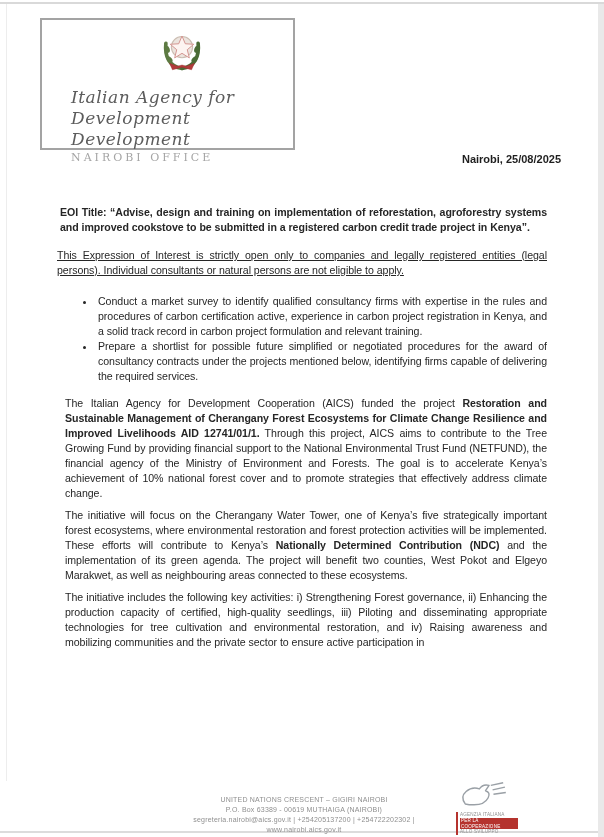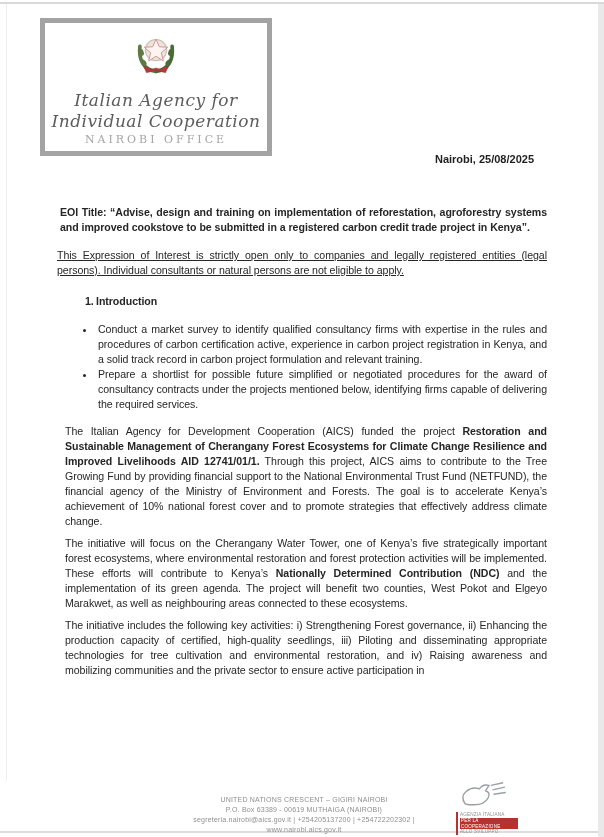--- a/index.html
+++ b/index.html
@@ -9,34 +9,34 @@
   }
   
   .edge-top{position:absolute;left:0;right:0;top:2px;height:2px;background:#d9d9d9;}
   .edge-right{position:absolute;right:0;top:4px;bottom:0;width:6px;background:#e9e9e9;}
   .edge-left{position:absolute;left:6px;top:4px;bottom:5px;width:1px;background:#ededed;}
   .edge-bottom{position:absolute;left:0;right:6px;top:831px;height:2px;background:#dcdcdc;}
 
   
   .logo-box{
     position:absolute;left:40px;top:18px;width:222px;height:128px;
-    border:5px solid #a3a3a3;background:#fff;text-align:center;
+    border:2px solid #a3a3a3;background:#fff;text-align:left;padding-left:29px;
   }
   .emblem{display:block;margin:7px auto 14px auto;}
   .script-name{
     font-family:"DejaVu Serif", serif;font-style:italic;color:#5c5c5c;
     font-size:17px;line-height:21px;letter-spacing:0.5px;
   }
   .office-label{
     font-family:"DejaVu Serif", serif;font-size:11px;color:#a5a5a5;
     letter-spacing:3px;margin-top:1px;
   }
 
   .date-line{
-    position:absolute;top:153px;right:70px;font-size:11px;font-weight:700;color:#1f1f1f;
+    position:absolute;top:153px;right:43px;font-size:11px;font-weight:700;color:#1f1f1f;
   }
 
   
   .content{
     position:absolute;left:57px;top:205px;width:490px;height:558px;overflow:hidden;
     font-size:10.6px;line-height:15px;text-align:justify;letter-spacing:-0.05px;color:#262626;
   }
   .notice-heading{font-weight:700;white-space:nowrap;letter-spacing:-0.15px;margin:0 0 14px 0;font-size:11px;}
   .eoi-title{font-weight:700;margin:0 0 13px 3px;}
   .eligibility{font-weight:400;text-decoration:underline;margin:0 0 16px 0;}
@@ -77,36 +77,33 @@
     <path d="M30 56 C13 54 6 40 8 22" fill="none" stroke="#5d7a42" stroke-width="5" stroke-linecap="round"></path>
     <path d="M30 56 C47 54 54 40 52 22" fill="none" stroke="#4a6b35" stroke-width="5" stroke-linecap="round"></path>
     <ellipse cx="10" cy="30" rx="3.2" ry="5" fill="#5d7a42" transform="rotate(-18 10 30)"></ellipse>
     <ellipse cx="13" cy="44" rx="3.2" ry="5" fill="#5d7a42" transform="rotate(-40 13 44)"></ellipse>
     <ellipse cx="50" cy="30" rx="3.2" ry="5" fill="#4a6b35" transform="rotate(18 50 30)"></ellipse>
     <ellipse cx="47" cy="44" rx="3.2" ry="5" fill="#4a6b35" transform="rotate(40 47 44)"></ellipse>
     <polygon fill="#fdf4f1" stroke="#cf8a85" stroke-width="1.2" stroke-linejoin="round" points="30,12 34.5,22.5 46,23.2 37.2,30.6 40,41.8 30,35.5 20,41.8 22.8,30.6 14,23.2 25.5,22.5"></polygon>
     <path d="M13 49 L24 53 L30 51.5 L36 53 L47 49 L43 58 L30 54.5 L17 58 Z" fill="#b23a3a" stroke="#9c2f2f" stroke-width="0.6"></path>
   </svg>
   <div class="script-name">Italian Agency for</div>
-  <div class="script-name">Individual Cooperation</div>
+  <div class="script-name">Development Development</div>
   <div class="office-label">NAIROBI OFFICE</div>
 </div>
 
 <div class="date-line">Nairobi, 25/08/2025</div>
 
 <div class="content">
 
 
   <p class="eoi-title">EOI Title: “Advise, design and training on implementation of reforestation, agroforestry systems and improved cookstove to be submitted in a registered carbon credit trade project in Kenya”.</p>
 
   <p class="eligibility">This Expression of Interest is strictly open only to companies and legally registered entities (legal persons). Individual consultants or natural persons are not eligible to apply.</p>
 
-  <p class="section-heading">
-    <span class="num">1.</span><span>Introduction</span>
-  </p>
 
 
   <ul class="bullets">
     <li>Conduct a market survey to identify qualified consultancy firms with expertise in the rules and procedures of carbon certification active, experience in carbon project registration in Kenya, and a solid track record in carbon project formulation and relevant training.</li>
     <li>Prepare a shortlist for possible future simplified or negotiated procedures for the award of consultancy contracts under the projects mentioned below, identifying firms capable of delivering the required services.</li>
   </ul>
 
   <p class="para"><span>The Italian Agency for Development Cooperation (AICS) funded the project </span><span class="b">Restoration and Sustainable Management of Cherangany Forest Ecosystems for Climate Change Resilience and Improved Livelihoods AID 12741/01/1.</span><span> Through this project, AICS aims to contribute to the Tree Growing Fund by providing financial support to the National Environmental Trust Fund (NETFUND), the financial agency of the Ministry of Environment and Forests. The goal is to accelerate Kenya’s achievement of 10% national forest cover and to promote strategies that effectively address climate change.</span></p>
 
   <p class="para"><span>The initiative will focus on the Cherangany Water Tower, one of Kenya’s five strategically important forest ecosystems, where environmental restoration and forest protection activities will be implemented. These efforts will contribute to Kenya’s </span><span class="b">Nationally Determined Contribution (NDC)</span><span> and the implementation of its green agenda. The project will benefit two counties, West Pokot and Elgeyo Marakwet, as well as neighbouring areas connected to these ecosystems.</span></p>

